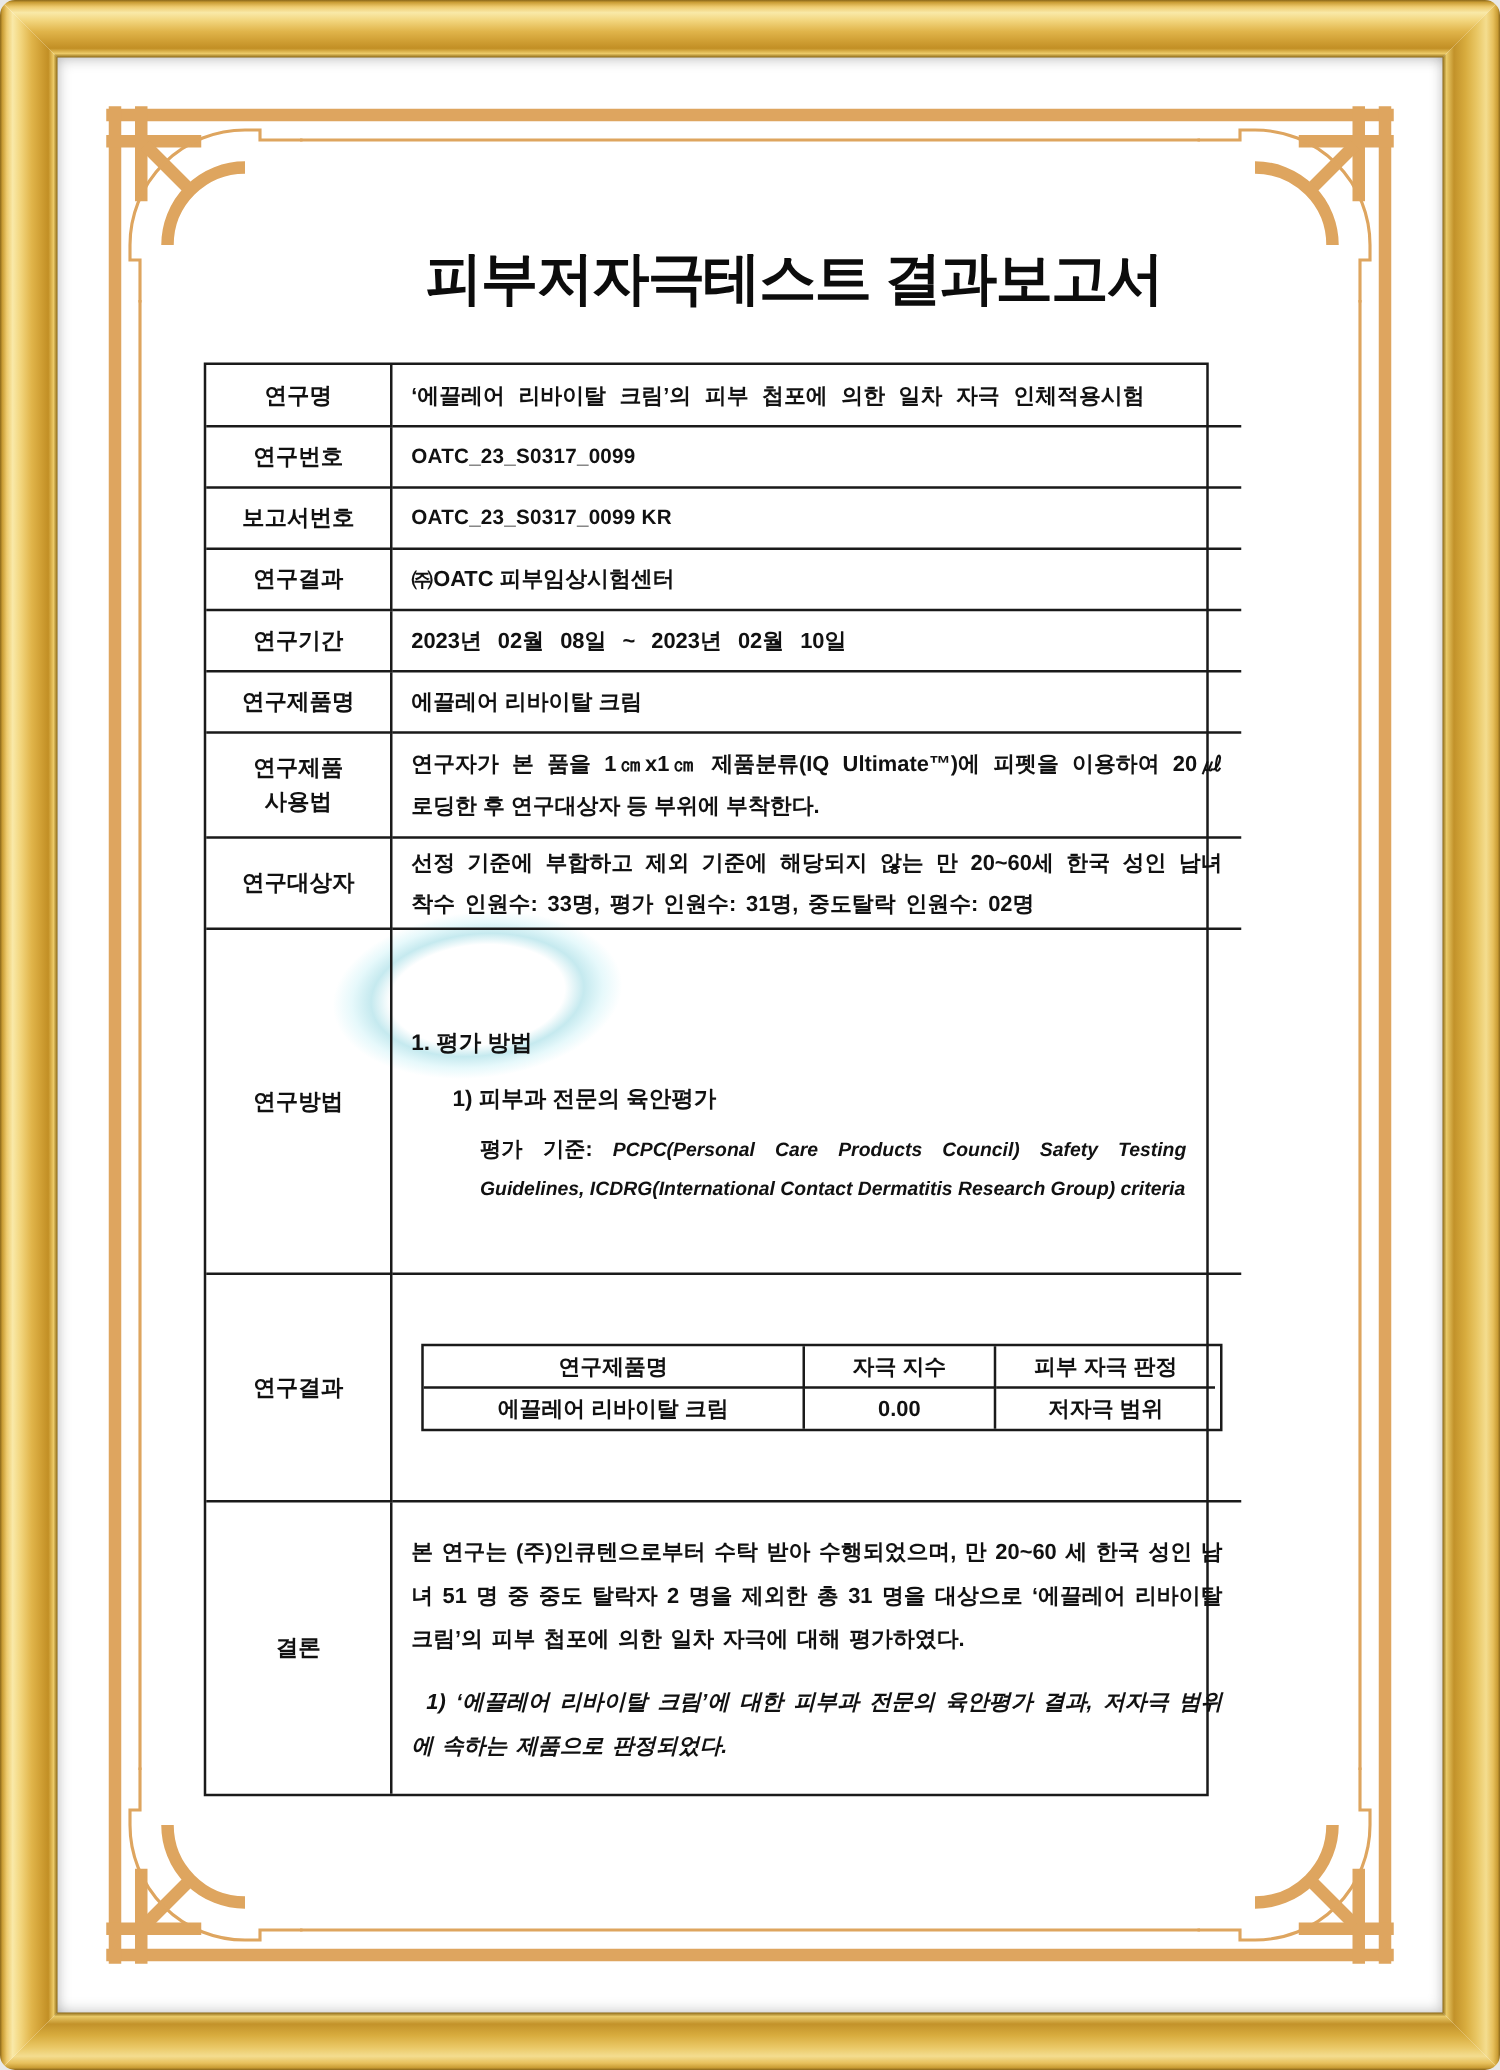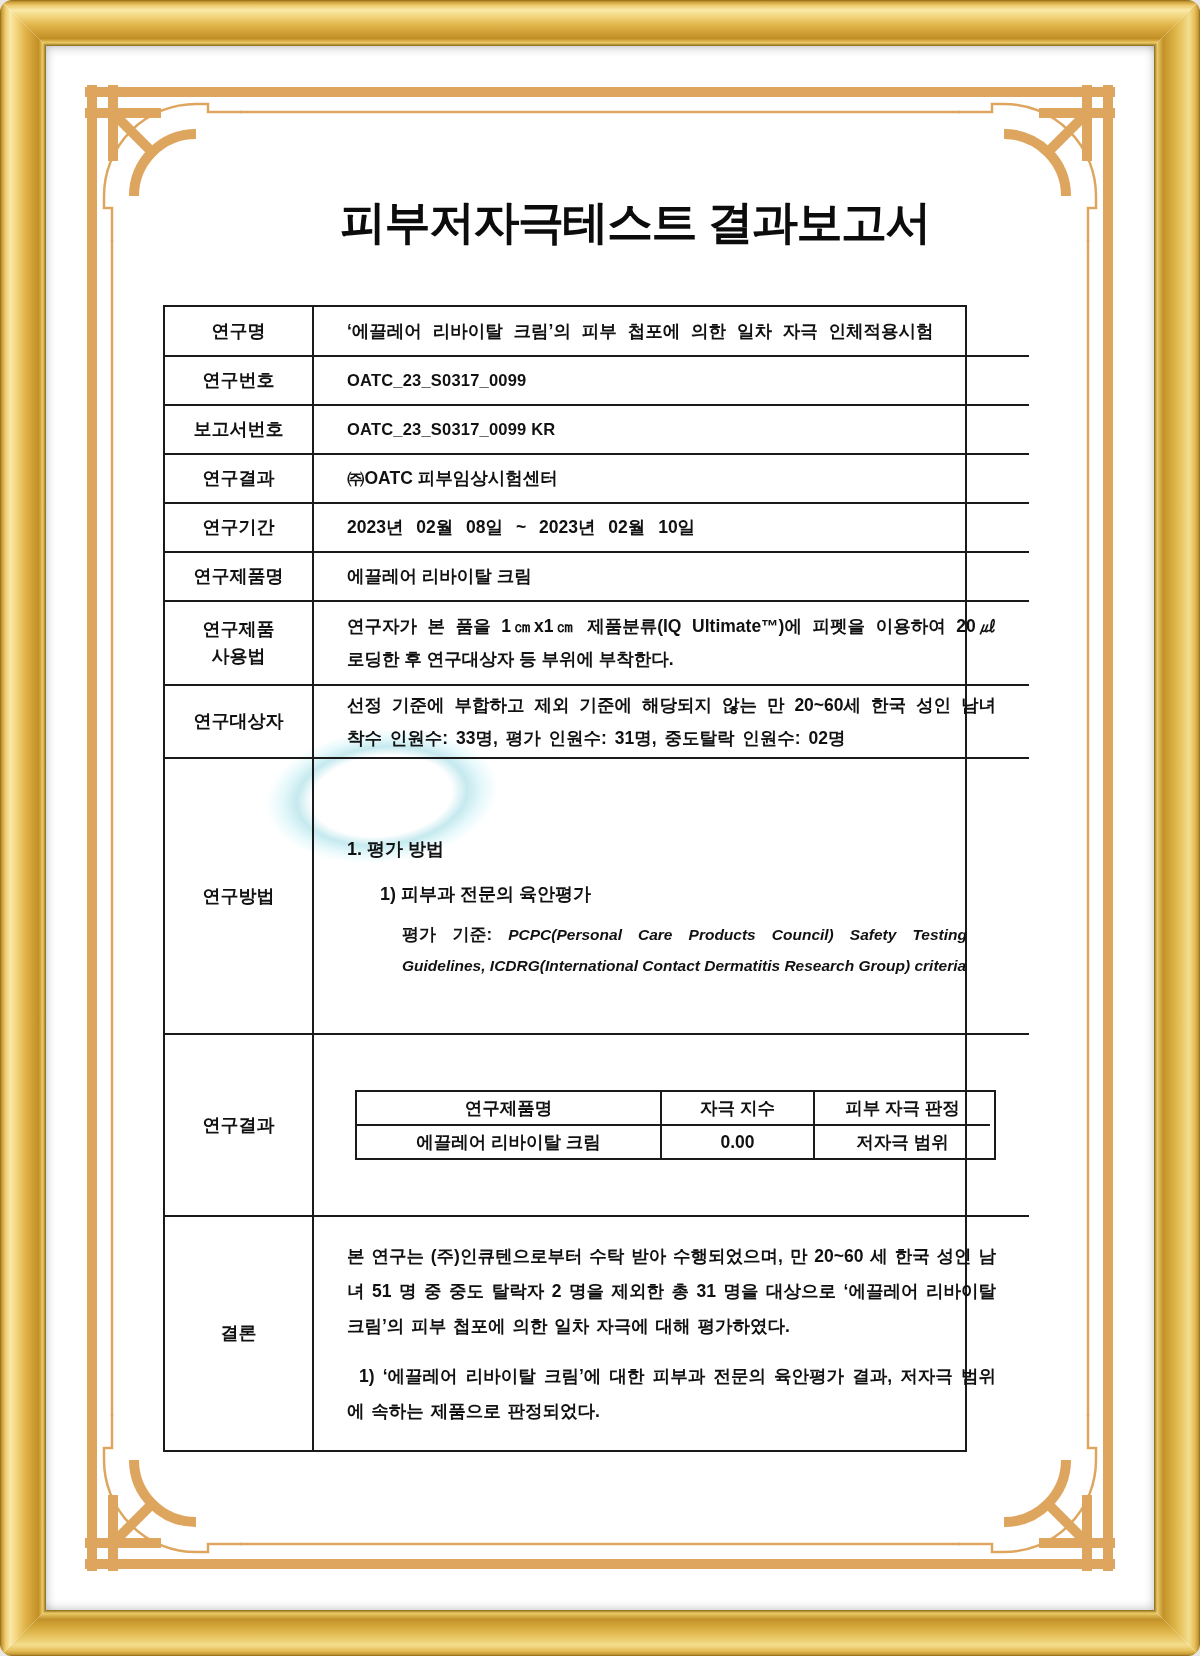--- a/index.html
+++ b/index.html
@@ -8,47 +8,47 @@
   .frame-svg{position:absolute;left:0;top:0;z-index:5;pointer-events:none;}
   .mat-shadow{position:absolute;inset:44px;z-index:4;pointer-events:none;
         box-shadow:inset 3px 4px 10px rgba(0,0,0,.22), inset -3px -4px 10px rgba(0,0,0,.18);}
   .content{position:absolute;inset:0;z-index:2;}
   .doc-title{position:absolute;left:0;top:192px;width:100%;text-align:center;
         font-size:46px;font-weight:900;letter-spacing:-1.5px;color:#0c0c0c;padding-left:35px;}
   .watermark{position:absolute;left:242px;top:716px;width:280px;height:160px;z-index:1;
         transform:rotate(-6deg);
         background:radial-gradient(ellipse closest-side,rgba(190,235,240,0) 50%,
           rgba(150,216,226,.55) 61%,rgba(196,240,246,.42) 72%,rgba(214,246,250,0) 83%);}
-  .doc-table{position:absolute;left:163px;top:305px;width:800px;z-index:2;
+  .doc-table{position:absolute;left:163px;top:290px;width:800px;z-index:2;
         display:grid;grid-template-columns:149px 1fr;
         grid-template-rows:50px 49px 49px 49px 49px 49px 84px 73px 276px 182px 233px;
         border:2.5px solid #1a1a1a;font-weight:700;}
   .lc{border-right:2px solid #1a1a1a;border-bottom:2px solid #1a1a1a;
         display:flex;align-items:center;justify-content:center;text-align:center;
         font-size:18px;white-space:pre-line;line-height:27px;}
-  .vc{border-bottom:2px solid #1a1a1a;padding:0 33px;display:flex;flex-direction:column;
+  .vc{border-bottom:2px solid #1a1a1a;padding:0 15px;display:flex;flex-direction:column;
         justify-content:center;font-size:17.5px;line-height:33px;}
   .last{border-bottom:none;}
   .mono-ish{font-size:16.5px;letter-spacing:.2px;}
   .ws6{word-spacing:6px;} .ws8{word-spacing:8px;} .ws3{word-spacing:3px;}
   .jl{text-align:justify;text-align-last:justify;}
   .m-block{margin-top:22px;}
   .m-item1{font-size:18px;margin-bottom:12px;}
   .m-item2{font-size:18px;margin-left:33px;margin-bottom:8px;}
   .m-crit{margin-left:55px;width:565px;text-align:justify;font-size:15.5px;line-height:31px;}
   .m-crit-label{font-size:17px;font-style:normal;}
   .m-crit-text{font-style:italic;}
   .itab{width:637px;margin-left:8px;border:2px solid #1a1a1a;display:grid;
         grid-template-columns:305px 153px 175px;font-size:17.5px;}
   .itab .ic{display:flex;align-items:center;justify-content:center;height:32px;
         border-right:2px solid #1a1a1a;}
   .itab .ic.col-last{border-right:none;}
   .itab .ic.hdr{border-bottom:2px solid #1a1a1a;}
   .concl p{margin:0;text-align:justify;line-height:35px;word-spacing:2px;}
-  .concl p.p2{margin-top:15px;text-indent:12px;}
+  .concl p.p2{margin-top:15px;text-indent:12px;font-style:italic;}
 </style>
 </head>
 <body>
 
 <div class="page">
 
   <svg class="frame-svg" width="1200" height="1656" viewBox="0 0 1200 1656">
     <defs>
       <linearGradient id="gTop" gradientUnits="userSpaceOnUse" x1="0" y1="0" x2="0" y2="46">
         <stop offset="0" stop-color="#8a671a"></stop>

